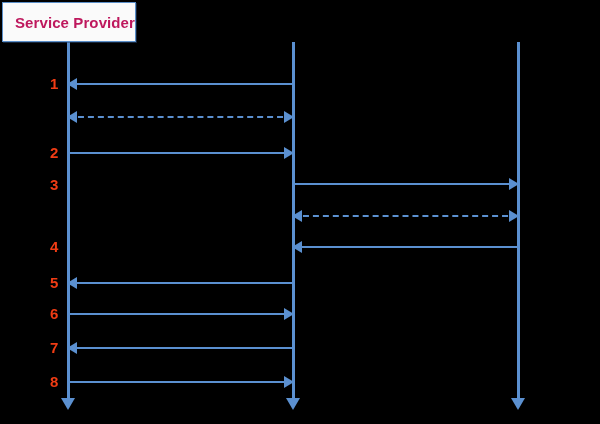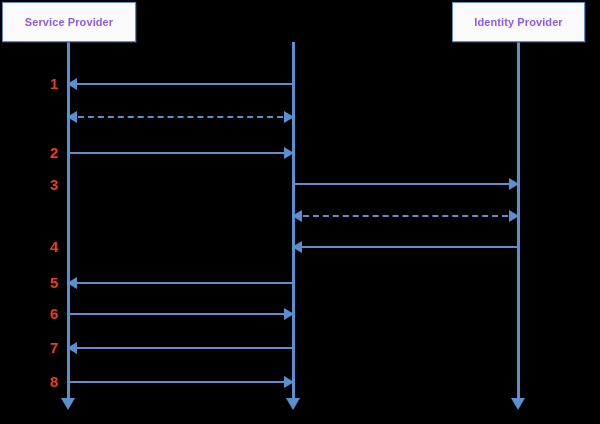--- a/index.html
+++ b/index.html
@@ -18,24 +18,24 @@
     background: #000000;
     overflow: hidden;
   }
   .actor-box {
     position: absolute;
     background: #FAFAFA;
     border: 1px solid #5B8FC9;
     box-sizing: border-box;
     display: flex;
     align-items: center;
-    justify-content: center;
-    color: #8b5cf6;
+    justify-content: flex-end;
+    color: #be185d;
     font-weight: bold;
-    font-size: 11px;
+    font-size: 15px;
     letter-spacing: 0.1px;
     box-shadow: 1px 1px 0 rgba(40,70,110,0.55);
   }
   .lifeline {
     position: absolute;
     width: 3px;
     background: #5B90D0;
   }
   .lifeline-arrow {
     position: absolute;
@@ -85,23 +85,20 @@
 <div id="canvas">
     <div class="lifeline" style="left: 67px; top: 42px; height: 356px;"></div>
     <div class="lifeline-arrow" style="left: 61px; top: 398px;"></div>
     <div class="lifeline" style="left: 292px; top: 42px; height: 356px;"></div>
     <div class="lifeline-arrow" style="left: 286px; top: 398px;"></div>
     <div class="lifeline" style="left: 517px; top: 42px; height: 356px;"></div>
     <div class="lifeline-arrow" style="left: 511px; top: 398px;"></div>
     <div class="actor-box" style="left: 2px; top: 2px; width: 134px; height: 40px;">
       <span>Service Provider</span>
     </div>
-    <div class="actor-box" style="left: 452px; top: 2px; width: 133px; height: 40px;">
-      <span>Identity Provider</span>
-    </div>
     <div class="msg-line" style="left: 68px; top: 83px; width: 225px;"></div>
     <div class="arrowhead left" style="top: 78px; left: 67px;"></div>
     <div class="msg-line dashed" style="left: 68px; top: 116px; width: 225px;"></div>
     <div class="arrowhead left" style="top: 111px; left: 67px;"></div>
     <div class="arrowhead right" style="top: 111px; left: 284px;"></div>
     <div class="msg-line" style="left: 68px; top: 152px; width: 225px;"></div>
     <div class="arrowhead right" style="top: 147px; left: 284px;"></div>
     <div class="msg-line" style="left: 293px; top: 183px; width: 225px;"></div>
     <div class="arrowhead right" style="top: 178px; left: 509px;"></div>
     <div class="msg-line dashed" style="left: 293px; top: 215px; width: 225px;"></div>

